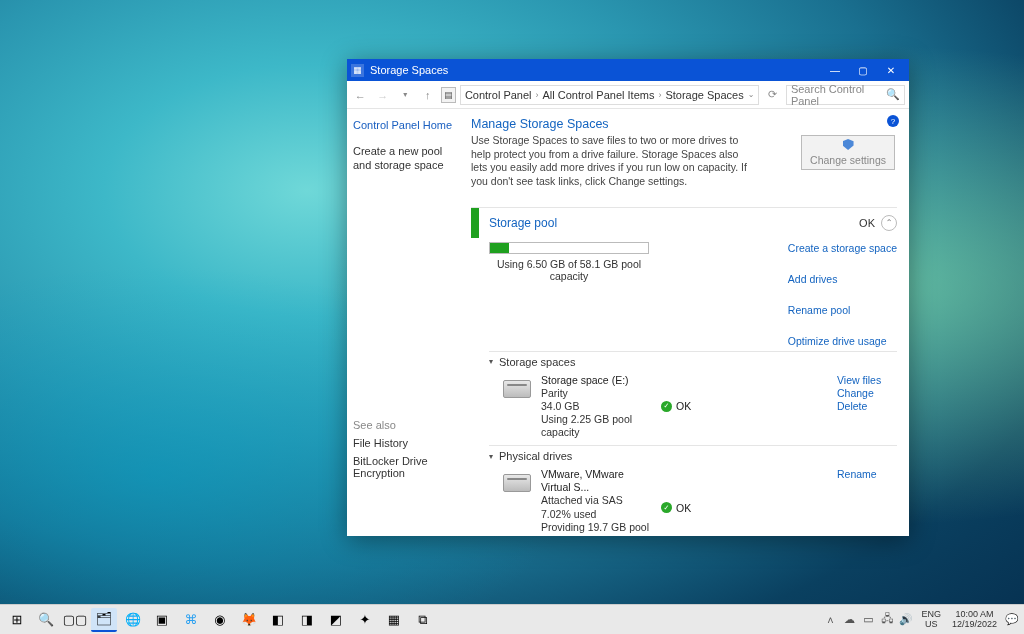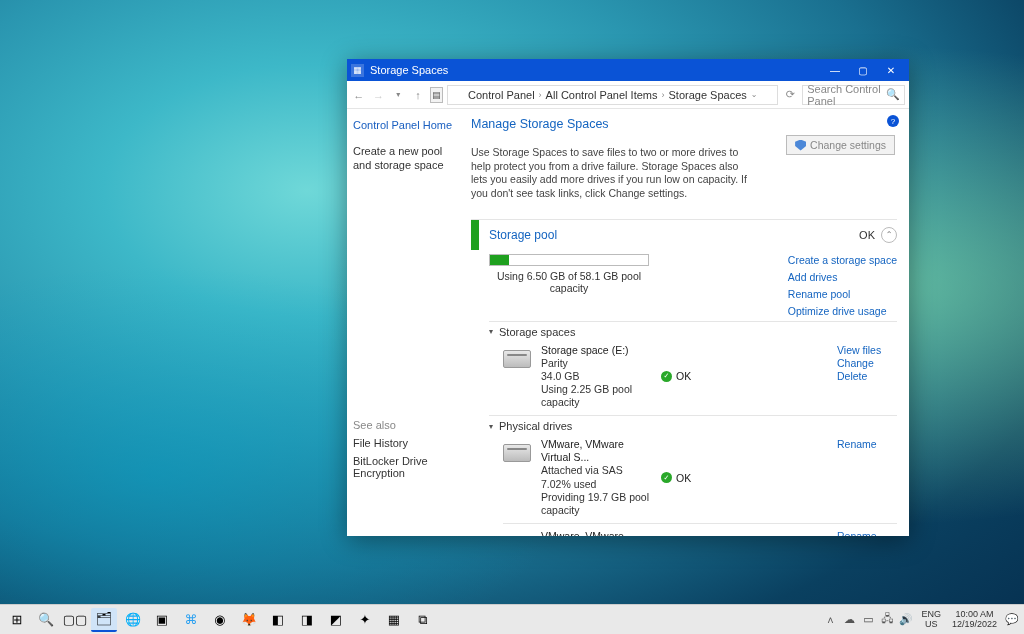--- a/index.html
+++ b/index.html
@@ -10,49 +10,49 @@
   radial-gradient(ellipse 900px 400px at 85% 45%, rgba(160,255,180,0.55) 0%, rgba(120,255,170,0) 60%),
   radial-gradient(ellipse 600px 300px at 15% 75%, rgba(0,160,200,0.45) 0%, rgba(0,0,0,0) 70%); pointer-events:none; }
 .window { position:absolute; left:347px; top:59px; width:562px; height:477px; background:#fff; box-shadow:0 4px 24px rgba(0,0,0,.4); display:flex; flex-direction:column; font-size:11px; color:#222; }
 .titlebar{height:22px;background:#0a53d6;display:flex;align-items:center;padding:0 4px;color:#fff;}
 .titlebar .ticon{width:13px;height:13px;background:#fff3;margin-right:6px;display:flex;align-items:center;justify-content:center;font-size:9px;}
 .titlebar .title{flex:1;font-size:11px;}
 .tbtn{width:28px;height:18px;display:flex;align-items:center;justify-content:center;font-size:10px;cursor:default;}
 .navbar{height:28px;border-bottom:1px solid #e5e5e5;display:flex;align-items:center;padding:0 4px;gap:4px;color:#555;}
 .navbtn{width:20px;height:20px;display:flex;align-items:center;justify-content:center;font-size:11px;color:#888;}
 .naviconbox{width:16px;height:16px;border:1px solid #bbb;background:#f3f3f3;display:flex;align-items:center;justify-content:center;font-size:9px;}
-.crumbs{flex:1;display:flex;align-items:center;height:20px;border:1px solid #ddd;padding:0 20px;gap:4px;font-size:11px;color:#333;}
+.crumbs{flex:1;display:flex;align-items:center;height:20px;border:1px solid #ddd;padding:0 4px;gap:4px;font-size:11px;color:#333;}
 .crumbs span{white-space:nowrap}
 .crumbs .chev{color:#888;font-size:9px;}
 .search{width:128px;height:20px;border:1px solid #ddd;display:flex;align-items:center;padding:0 4px;color:#888;font-size:11px;}
 .search .sicon{margin-left:auto;font-size:11px;color:#888;}
 .body{flex:1;display:flex;overflow:hidden;}
 .leftpane{width:120px;padding:10px 6px;font-size:11px;color:#333;}
 .leftpane .lh{color:#1a5fc0;margin-bottom:6px;}
 .leftpane .ltask{color:#333;margin-bottom:10px;line-height:1.25;margin-top:14px;}
 .leftpane .seealso{margin-top:246px;color:#888;margin-bottom:6px;}
 .leftpane .llink{color:#333;margin-bottom:6px;}
 .main{flex:1;padding:8px 12px 4px 4px;display:flex;flex-direction:column;position:relative;}
 .helpdot{position:absolute;top:6px;right:10px;width:12px;height:12px;border-radius:50%;background:#0a53d6;color:#fff;font-size:8px;display:flex;align-items:center;justify-content:center;}
-.mhdr{color:#1464c0;font-size:12.5px;margin-bottom:15px;}
+.mhdr{color:#1464c0;font-size:12.5px;margin-bottom:3px;}
 .mdesc{font-size:10.5px;color:#444;line-height:1.3;width:280px;}
-.chgbtn{position:absolute;top:26px;right:14px;border:1px solid #bbb;background:#f2f2f2;padding:3px 8px;font-size:10.5px;color:#888;display:flex;align-items:center;gap:4px;}
+.chgbtn{position:absolute;top:26px;right:14px;border:1px solid #bbb;background:#f2f2f2;padding:3px 8px;font-size:10.5px;color:#888;display:flex;align-items:center;gap:4px;flex-direction:column;}
 .chgbtn .shield{width:11px;height:11px;background:#4c88d8;clip-path:polygon(50% 0,100% 20%,100% 60%,50% 100%,0 60%,0 20%);} 
 .poolblk{margin-top:18px;border-top:1px solid #e5e5e5;}
 .poolhdr{display:flex;align-items:center;height:30px;justify-content:center;}
 .poolbar{width:8px;height:30px;background:#1fa01f;margin-right:10px;}
 .poolname{color:#1464c0;font-size:12px;}
 .poolstatus{margin-left:auto;font-size:11px;color:#333;margin-right:6px;}
 .expbtn{width:16px;height:16px;border:1px solid #bbb;border-radius:50%;display:flex;align-items:center;justify-content:center;font-size:8px;color:#666;}
 .usage{display:flex;margin:4px 0 4px 18px;gap:16px;}
 .bars{width:160px;}
 .pbar{height:12px;border:1px solid #bbb;background:#fff;position:relative;margin-bottom:4px;}
 .pbar .fill{position:absolute;left:0;top:0;bottom:0;width:12%;background:#1fa01f;}
 .utext{font-size:10.5px;color:#333;text-align:center;}
-.links{display:flex;flex-direction:column;font-size:10.5px;gap:5px;margin-left:auto;}
+.links{display:flex;flex-direction:column;font-size:10.5px;gap:19px;margin-left:auto;}
 .links a{color:#1464c0;text-decoration:none;cursor:default;}
 .section{margin:4px 0 2px 18px;border-top:1px solid #e5e5e5;padding-top:4px;}
 .secthdr{display:flex;align-items:center;gap:6px;font-size:11px;color:#333;margin-bottom:6px;}
 .secthdr .caret{font-size:8px;color:#555;}
 .row{display:flex;gap:10px;margin:0 0 6px 14px;font-size:10.5px;}
 .hddicon{width:28px;height:18px;margin-top:6px;background:linear-gradient(#e8e8e8,#bcbcbc);border:1px solid #999;border-radius:2px;position:relative;}
 .hddicon::after{content:"";position:absolute;left:3px;right:3px;top:3px;height:2px;background:#888;border-radius:1px;}
 .rinfo{width:110px;line-height:1.25;color:#333;}
 .rtitle{color:#222;}
 .rstatus{display:flex;align-items:center;gap:4px;width:60px;}

